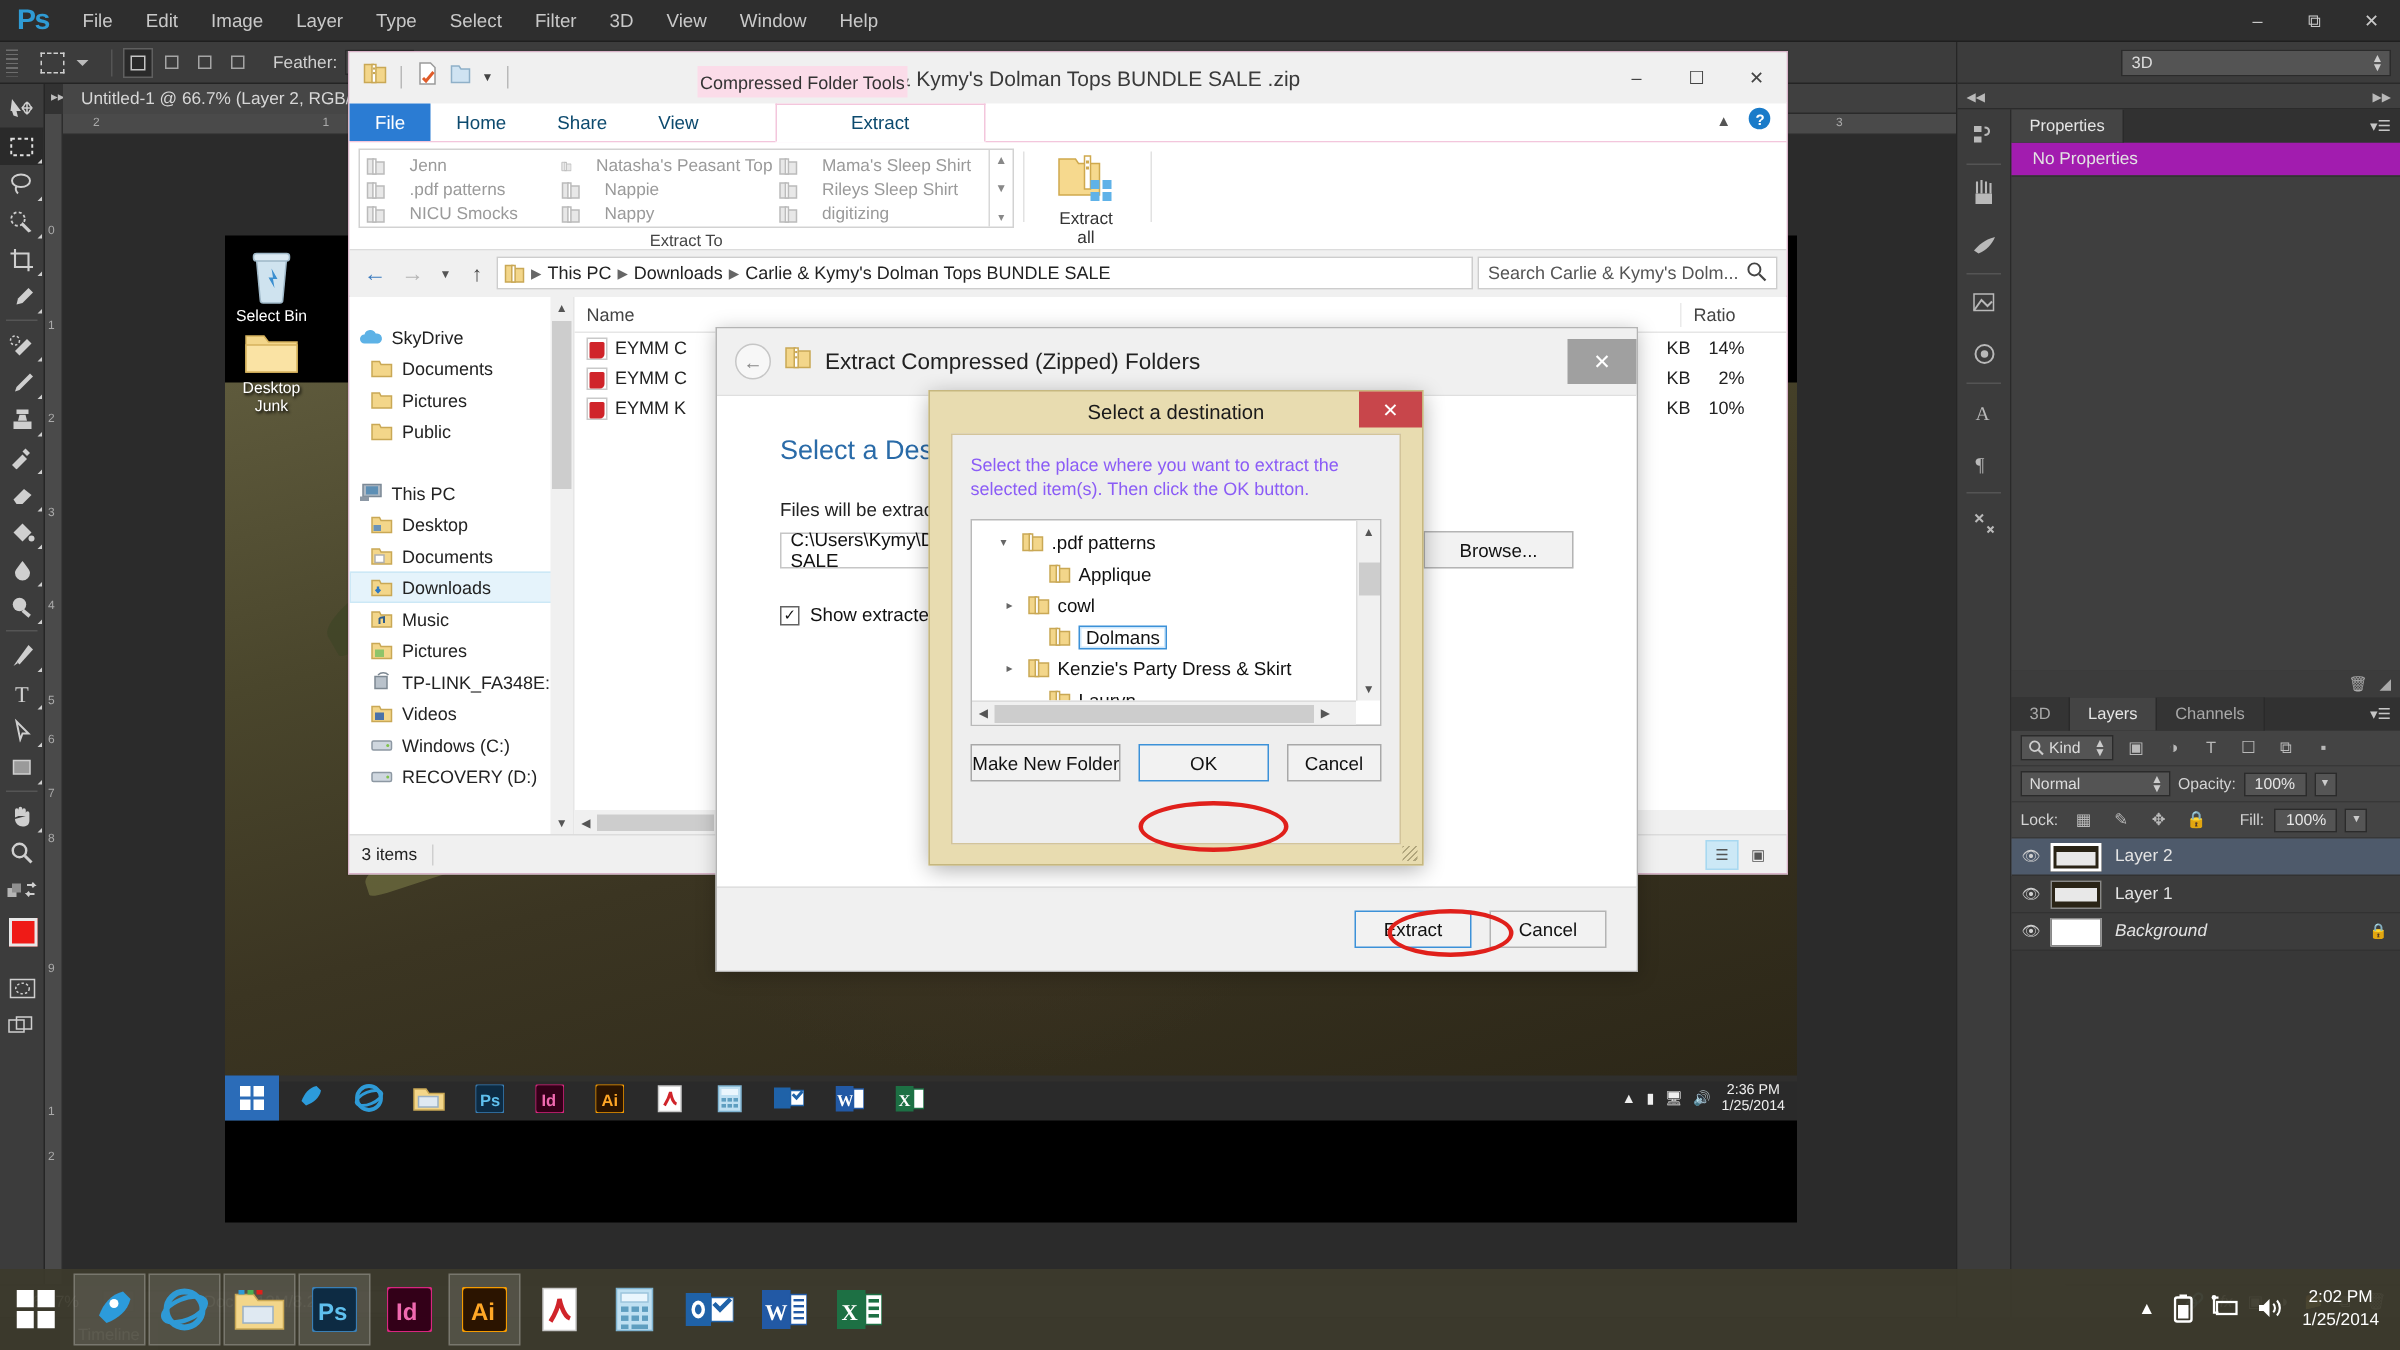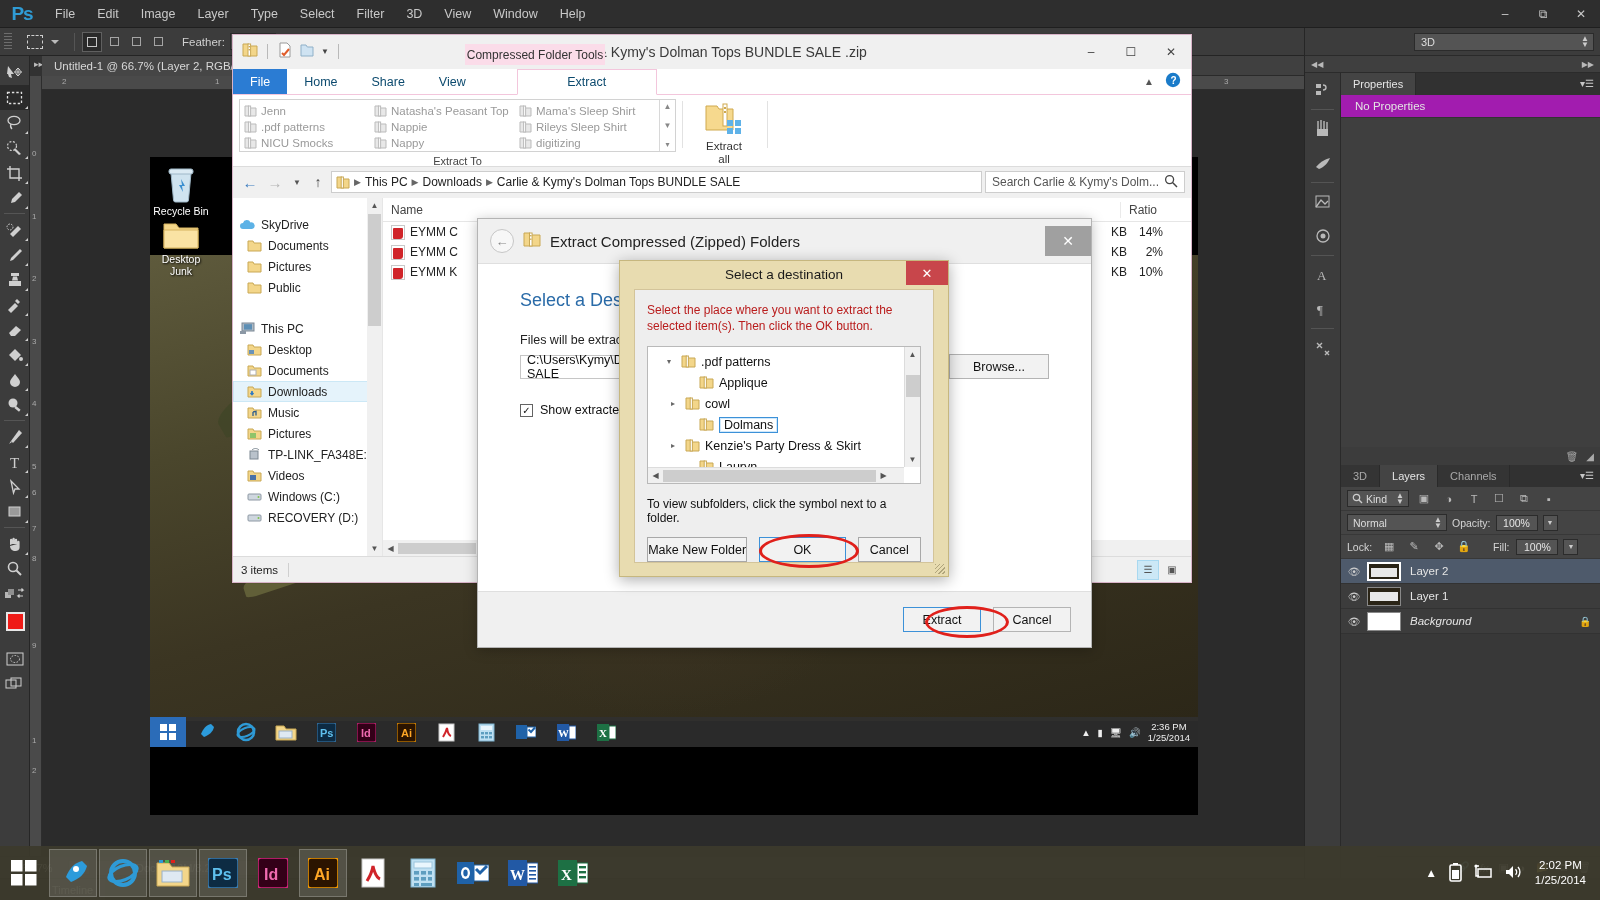--- a/index.html
+++ b/index.html
@@ -200,21 +200,21 @@
   .rb-tab { padding:0 17px; display:flex; align-items:center; font-size:12.5px; color:#0c4a6e; }
   .rb-tab.file { background:#2b7cd3; color:#fff; }
   .rb-tab.active { border:1px solid #f3c6dc; border-bottom:1px solid #fff; margin-bottom:-1px; background:#fff; }
   .rb-right { margin-left:auto; display:flex; align-items:center; gap:11px; padding-right:10px; }
 
   .ribbon { height:72px; background:#fff; border-bottom:1px solid #dcdcdc; display:flex; padding:4px 0 0 6px;
             position:relative; }
   .extract-to-grp { width:437px; position:relative; }
   .eg-list { height:53px; border:1px solid #d2d2d2; display:flex; }
   .eg-col { width:130px; padding:3px 0 0 4px; }
-  .eg-item { height:16px; display:flex; align-items:center; gap:4px; font-size:11.5px; color:#9a9a9a;
+  .eg-item { height:16px; display:flex; align-items:center; gap:16px; font-size:11.5px; color:#9a9a9a;
              white-space:nowrap; overflow:hidden; }
   .eg-scroll { width:16px; margin-left:auto; border-left:1px solid #d8d8d8; display:flex; flex-direction:column;
                align-items:center; justify-content:space-between; padding:2px 0; color:#888; font-size:8px; }
   .eg-label { text-align:center; font-size:11px; color:#444; margin-top:3px; }
   .ribbon-sep { width:1px; background:#e2e2e2; margin:2px 6px 18px; }
   .extract-all { width:70px; text-align:center; padding-top:3px; }
   .ea-label { font-size:11.5px; color:#333; line-height:13px; margin-top:2px; }
 
   .ex-navbar { height:30px; background:#f0f0f0; display:flex; align-items:center; padding:0 6px; gap:3px; }
   .nav-circle { width:22px;height:22px;border-radius:50%; display:flex;align-items:center;justify-content:center;
@@ -287,21 +287,21 @@
 
   
   #destdlg { position:absolute; left:619px; top:260px; width:330px; height:317px;
              background:#e8dcb0; border:1px solid #c6b77f; box-shadow:0 3px 14px rgba(0,0,0,.32); }
   .dd-title { height:26px; display:flex; align-items:center; justify-content:center; position:relative;
               font-size:13.5px; color:#1a1a1a; }
   .dd-close { position:absolute; right:0; top:0; width:42px;height:24px;background:#c8464b;color:#fff;
               display:flex;align-items:center;justify-content:center;font-size:13px;}
   .dd-inner { position:absolute; left:14px; right:14px; top:28px; bottom:13px; background:#eeeeee;
               border:1px solid #d3c49a; padding:12px 12px 0; }
-  .dd-text { font-size:12px; color:#b91c1c; line-height:16px; }
+  .dd-text { font-size:12px; color:#8b5cf6; line-height:16px; }
   .dd-treewrap { margin-top:12px; height:138px; border:1px solid #b9b9b9; background:#fff; position:relative; }
   .dd-tree { position:absolute; left:0; top:0; right:16px; bottom:16px; overflow:hidden; padding-top:4px;}
   .tnode { height:21px; display:flex; align-items:center; font-size:12.5px; color:#111; gap:5px; }
   .tnode .exp { width:14px; text-align:center; color:#666; font-size:8px; }
   .tnode.selected .lbl { background:#fff; border:1px solid #3c91d8; padding:0 4px; box-shadow:0 0 0 1px #cfe8fb inset;}
   .dd-vscroll { position:absolute; right:0; top:0; bottom:16px; width:16px; background:#f0f0f0;
                 border-left:1px solid #dcdcdc; }
   .dd-hscroll { position:absolute; left:0; right:16px; bottom:0; height:16px; background:#f0f0f0;
                 border-top:1px solid #dcdcdc; display:flex; align-items:center; }
   .sc-arr { width:15px;height:15px;display:flex;align-items:center;justify-content:center;color:#555;font-size:8px;}
@@ -740,21 +740,21 @@
   </div>
 </div>
 
 <div class="desktop-strip">
   <div class="desk-icon" style="left:0;top:8px">
     <svg width="34" height="38" viewBox="0 0 34 38" style="display:block;margin:0 auto 2px">
       <path d="M7 8h20l-2.5 27a2 2 0 01-2 2H11.5a2 2 0 01-2-2z" fill="#cfe3ef" stroke="#9fb8c8"></path>
       <rect x="5" y="4" width="24" height="5" rx="2" fill="#dbeaf3" stroke="#9fb8c8"></rect>
       <path d="M17 14l4 7h-3l1 6-4-7h3z" fill="#3b8fd0"></path>
     </svg>
-    <span>Recycle Bin</span>
+    <span>Select Bin</span>
   </div>
   <div class="desk-icon" style="left:0;top:62px">
     <svg width="38" height="32" viewBox="0 0 38 32" style="display:block;margin:0 auto 2px">
       <path d="M2 5h12l3 4h19v20H2z" fill="#f3d68a" stroke="#d6b35e"></path>
       <path d="M2 11h34v18H2z" fill="#fae3a4" stroke="#d6b35e"></path>
     </svg>
     <span>Desktop Junk</span>
   </div>
 </div>
 
@@ -1287,21 +1287,20 @@
         <div style="position:absolute;left:1px;top:28px;width:14px;height:22px;background:#cdcdcd"></div>
         <div class="sc-arr" style="position:absolute;bottom:0">▼</div>
       </div>
       <div class="dd-hscroll">
         <div class="sc-arr">◀</div>
         <div style="height:12px;width:213px;background:#cdcdcd"></div>
         <div class="sc-arr">▶</div>
       </div>
     </div>
 
-    <div class="dd-hint">To view subfolders, click the symbol next to a folder.</div>
 
     <div class="dd-btnrow">
       <div class="dd-btn mnf">Make New Folder</div>
       <div class="dd-btn ok">OK</div>
       <div class="dd-btn cancel">Cancel</div>
     </div>
   </div>
   <div class="dd-grip"></div>
 </div>
 

